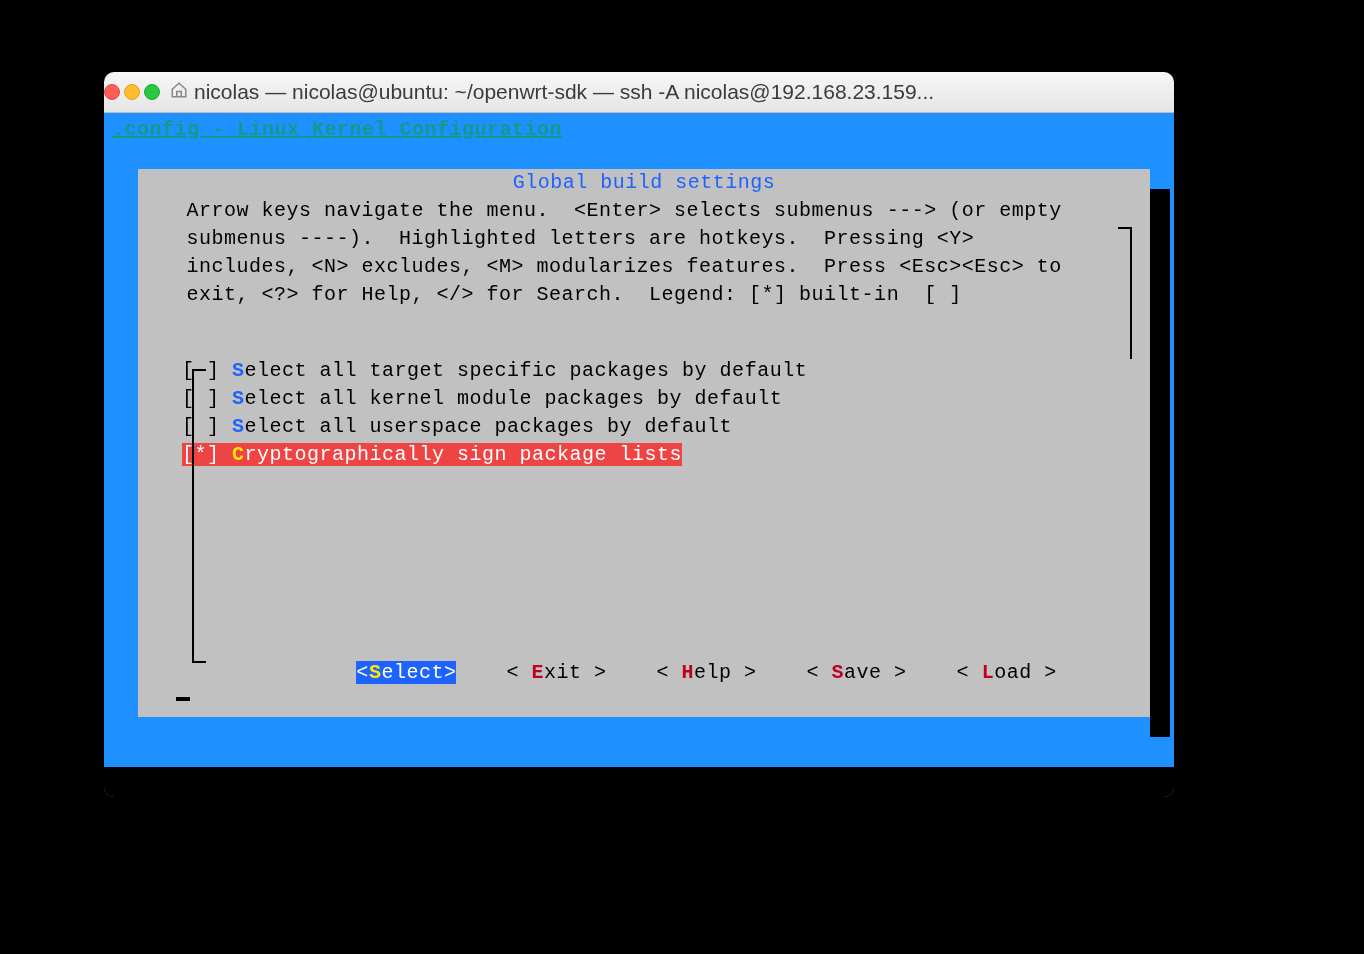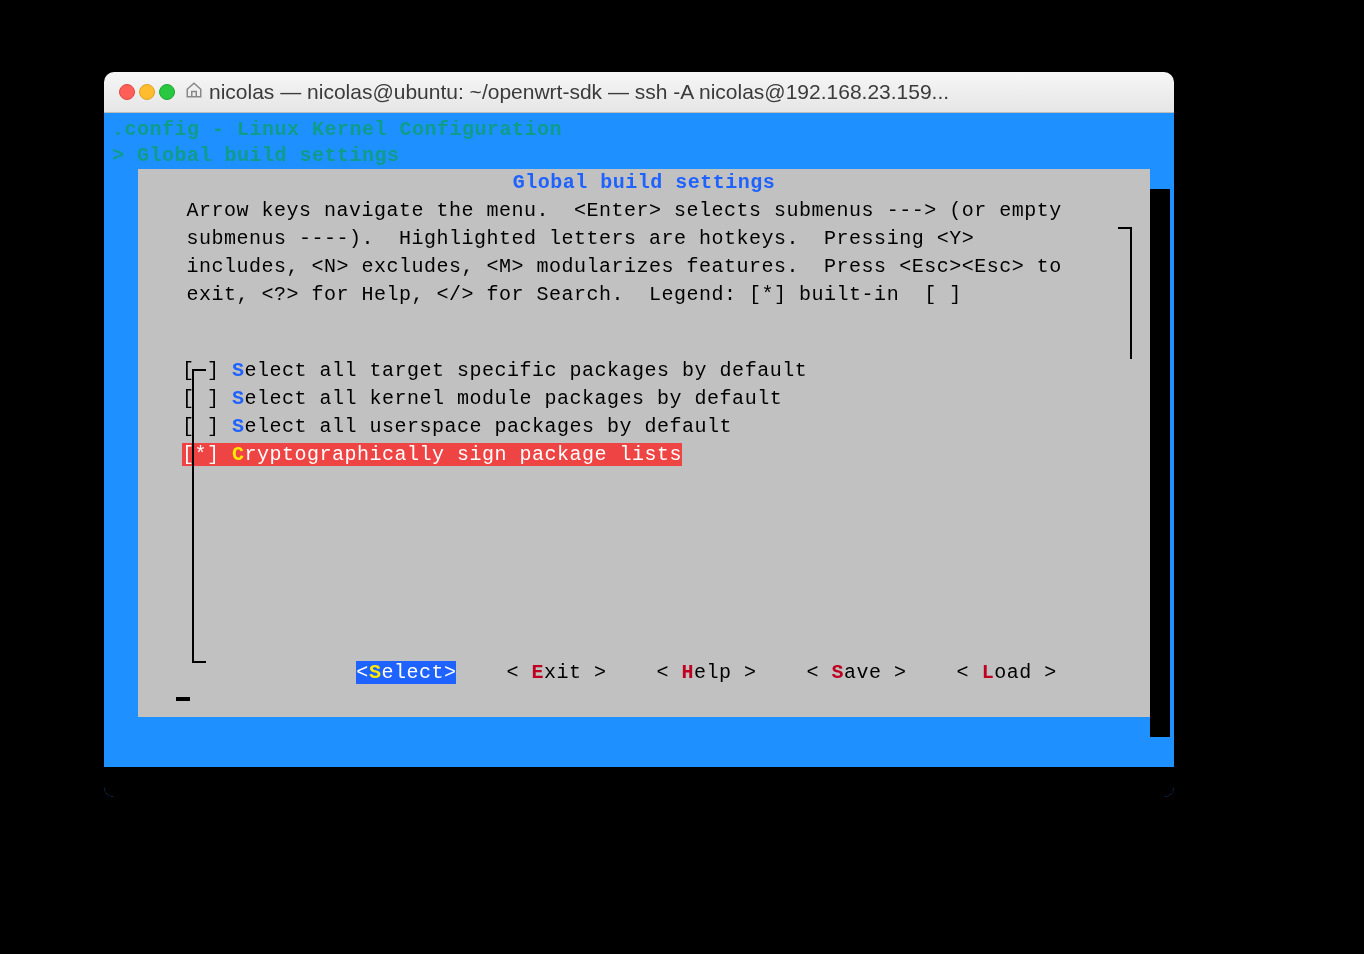--- a/index.html
+++ b/index.html
@@ -19,21 +19,21 @@
     border-radius: 10px;
     overflow: hidden;
     box-shadow: 0 30px 60px rgba(0,0,0,.6), 0 0 0 1px rgba(0,0,0,.3);
   }
   .titlebar {
     height: 40px;
     background: linear-gradient(#f6f6f6,#e6e6e6);
     border-bottom: 1px solid #bdbdbd;
     display: flex;
     align-items: center;
-    padding: 0 15px;
+    padding: 0 0;
     gap: 4px;
   }
   .tl-dot { width: 14px; height: 14px; border-radius: 50%; }
   .dot-red { background:#ff5f57; border:1px solid #e1483f; }
   .dot-yellow{ background:#febc2e; border:1px solid #dfa223; }
   .dot-green { background:#28c840; border:1px solid #1fa532; }
   .home-ico {
     width: 20px; font-size: 18px; color:#777; margin-left: 6px;
   }
   .titletext {
@@ -50,36 +50,37 @@
     position: relative;
     height: 654px;
   }
   .bg-blue { position:absolute; inset:0; background:#1e90ff; }
   .header-line {
     position:absolute; left:8px; top:4px;
     font-size:20px; line-height:26px; letter-spacing:.5px;
     color:#0e9d8a;
     font-weight:700;
     white-space: pre;
+    text-decoration: underline;
   }
   .header-line2 { top: 30px; }
   .panel {
     position:absolute;
     left: 34px; right: 24px; top: 56px;
     height: 548px;
     background:#c1c1c1;
   }
   .shadow-strip {
     position:absolute; right:4px; top:76px; width:20px; height:548px;
     background:#000;
   }
   .panel-title {
     text-align:center;
     color:#1e62ff;
-    font-weight:700;
+    font-weight:400;
     font-size:20px;
     line-height:28px;
     letter-spacing:.5px;
   }
   .help {
     color:#000;
     font-size:20px;
     line-height:28px;
     padding: 0 36px;
     white-space: pre-wrap;
@@ -161,21 +162,20 @@
           <path d="M9 21 V14 H15 V21"></path>
         </svg>
     </div>
     <div class="titletext">nicolas — nicolas@ubuntu: ~/openwrt-sdk — ssh -A nicolas@192.168.23.159...</div>
   </div>
 
   <div class="term">
     <div class="term-inner">
       <div class="bg-blue"></div>
       <div class="header-line">.config - Linux Kernel Configuration</div>
-      <div class="header-line header-line2">&gt; Global build settings</div>
 
       <div class="shadow-strip"></div>
 
       <div class="panel">
         <div class="panel-title">Global build settings</div>
         <div class="help"> Arrow keys navigate the menu.  &lt;Enter&gt; selects submenus ---&gt; (or empty
  submenus ----).  Highlighted letters are hotkeys.  Pressing &lt;Y&gt;
  includes, &lt;N&gt; excludes, &lt;M&gt; modularizes features.  Press &lt;Esc&gt;&lt;Esc&gt; to
  exit, &lt;?&gt; for Help, &lt;/&gt; for Search.  Legend: [*] built-in  [ ]</div>
 

